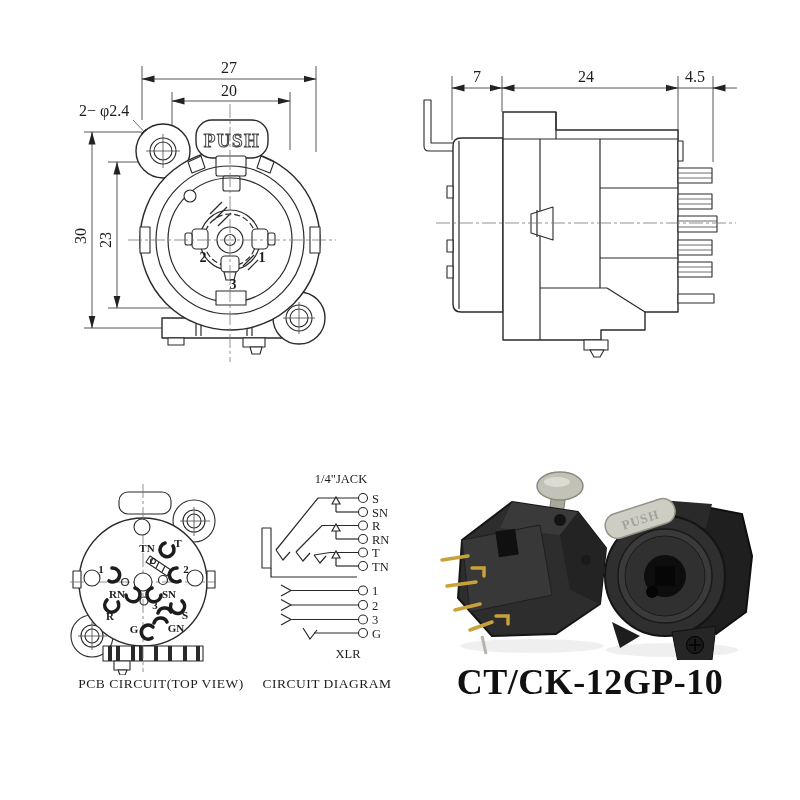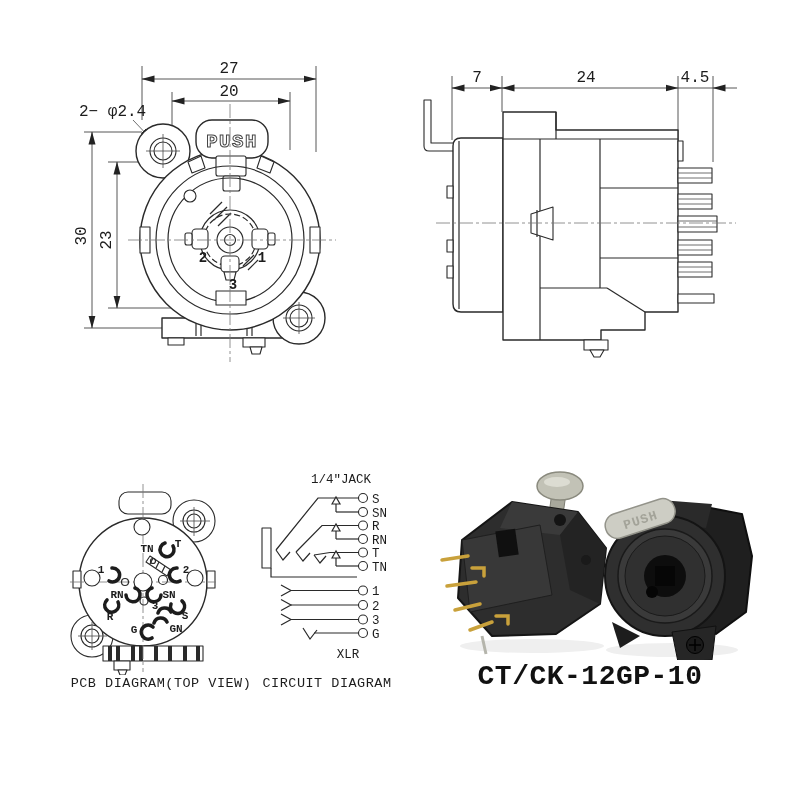--- a/index.html
+++ b/index.html
@@ -1,20 +1,20 @@
 <!DOCTYPE html>
 <html><head>
 <meta charset="utf-8">
 <style>
   html,body{margin:0;padding:0;background:#ffffff;}
   #stage{position:relative;width:800px;height:800px;background:#ffffff;overflow:hidden;
-         font-family:Liberation Mono, monospace;}
+         font-family:Liberation Serif, serif;}
   #stage svg{position:absolute;}
   .cap{position:absolute;color:#1d1d1d;font-size:13.5px;letter-spacing:.5px;text-align:center;}
-  .model{position:absolute;color:#111;font-size:28px;font-weight:bold;letter-spacing:.5px;text-align:center;}
+  .model{position:absolute;color:#111;font-size:36px;font-weight:bold;letter-spacing:.5px;text-align:center;}
   
   .ol{fill:#ffffff;stroke:#2a2a2a;stroke-width:1.4;stroke-linejoin:round;}
   .ol2{fill:#ffffff;stroke:#2a2a2a;stroke-width:1.1;stroke-linejoin:round;}
   .ln{fill:none;stroke:#2a2a2a;stroke-width:1.2;}
   .thin{fill:none;stroke:#4a4a4a;stroke-width:.8;}
   .dim{fill:none;stroke:#444;stroke-width:.9;}
   .cl{fill:none;stroke:#777;stroke-width:.8;stroke-dasharray:14 3 3 3;}
   .dtx{fill:#1c1c1c;font-size:16px;}
   .ptx{fill:#1c1c1c;font-size:14px;font-weight:bold;}
   .stx{fill:#1c1c1c;font-size:11px;font-weight:bold;}
@@ -394,16 +394,16 @@
         <text x="640" y="524" text-anchor="middle" font-size="13" font-weight="bold" fill="#a3a399" letter-spacing="1">PUSH</text>
       </g>
       <path d="M672,632 L716,626 L712,660 L678,662 Z" fill="#262626" stroke="#111111"></path>
       <circle cx="695" cy="645" r="8.5" fill="#1a1a1a" stroke="#000"></circle>
       <line x1="689" y1="645" x2="701" y2="645" stroke="#000" stroke-width="1.5"></line>
       <line x1="695" y1="639" x2="695" y2="651" stroke="#000" stroke-width="1.5"></line>
       <path d="M612,622 L640,636 L620,648 Z" fill="#1d1d1d"></path>
     </g>
   </svg>
 
-  <div class="cap" style="left:58px;top:676px;width:206px">PCB DIAGRAM(TOP VIEW)</div>
+  <div class="cap" style="left:58px;top:676px;width:206px">PCB CIRCUIT(TOP VIEW)</div>
   <div class="cap" style="left:241px;top:676px;width:172px">CIRCUIT DIAGRAM</div>
   <div class="model" style="left:452px;top:661px;width:276px">CT/CK-12GP-10</div>
 </div>
 
 </body></html>

